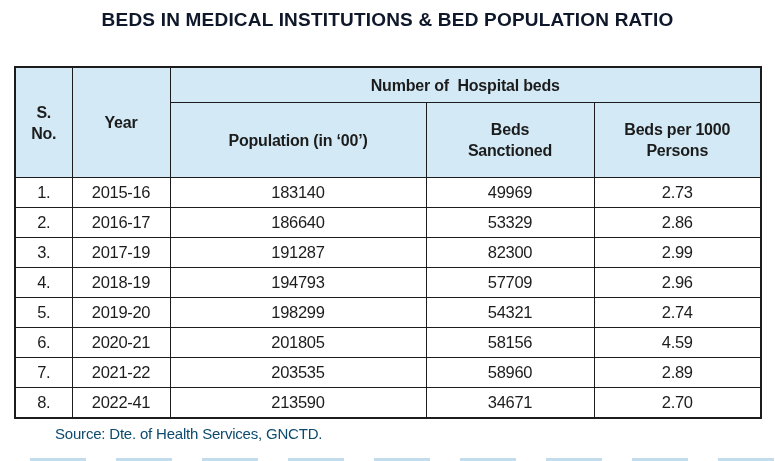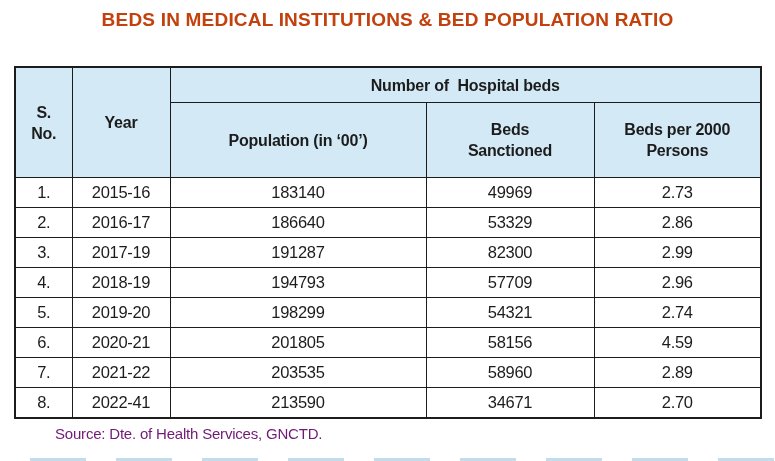--- a/index.html
+++ b/index.html
@@ -11,21 +11,21 @@
     overflow: hidden;
     font-family: "Liberation Sans", sans-serif;
     color: #1c1c1c;
   }
   .title {
     position: absolute;
     top: 8px;
     left: 0;
     width: 775px;
     text-align: center;
-    color: #c2410c;
+    color: #0f172a;
     font-weight: bold;
     font-size: 19px;
     line-height: 23px;
     letter-spacing: 0.2px;
   }
   table.beds {
     position: absolute;
     left: 14px;
     top: 66px;
     width: 746px;
@@ -54,21 +54,21 @@
     height: 29px;
     font-size: 16.5px;
     letter-spacing: -0.3px;
     color: #1c1c1c;
   }
   .source {
     position: absolute;
     left: 55px;
     top: 425px;
     font-size: 15px;
-    color: #701a75;
+    color: #0c4a6e;
     letter-spacing: -0.2px;
   }
   .bottom-cut {
     position: absolute;
     left: 0;
     bottom: 0;
     width: 775px;
     height: 3px;
     background: repeating-linear-gradient(90deg,
       transparent 0 30px,
@@ -97,21 +97,21 @@
       <tr class="group-row">
         <th rowspan="2">S.
 No.</th>
         <th rowspan="2">Year</th>
         <th colspan="3">Number of  Hospital beds</th>
       </tr>
       <tr class="sub-row">
         <th>Population (in ‘00’)</th>
         <th>Beds
 Sanctioned</th>
-        <th>Beds per 2000
+        <th>Beds per 1000
 Persons</th>
       </tr>
     </thead>
     <tbody>
       <tr>
         <td>1.</td>
         <td>2015-16</td>
         <td>183140</td>
         <td>49969</td>
         <td>2.73</td>

